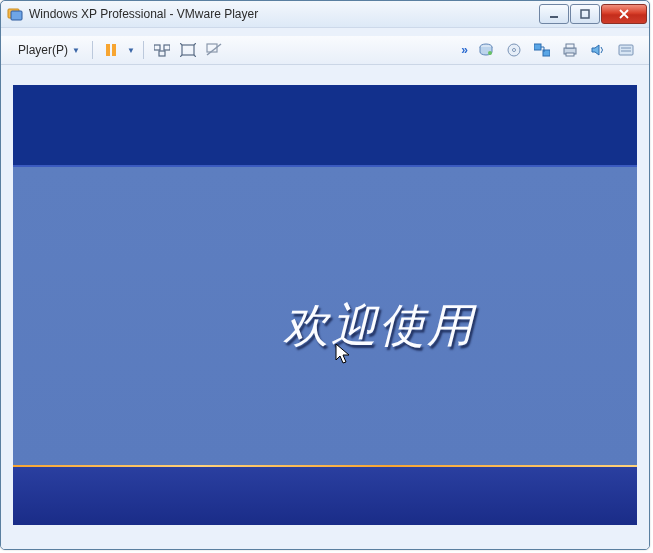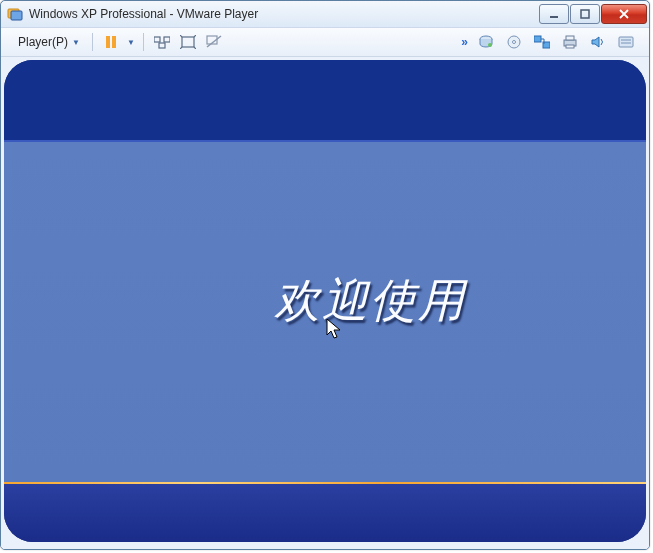--- a/index.html
+++ b/index.html
@@ -14,20 +14,21 @@
   }
   .window {
     width: 648px;
     height: 548px;
     border: 1px solid #5a7fa0;
     border-radius: 5px;
     background: #eaf1fb;
     box-shadow: 0 0 2px rgba(0,0,0,0.2);
     display: flex;
     flex-direction: column;
+    gap: 8px;
   }
   
   .titlebar {
     height: 26px;
     background: linear-gradient(#f3f7fc, #dde9f7);
     display: flex;
     align-items: center;
     padding: 0 2px 0 6px;
     border-top-left-radius: 5px;
     border-top-right-radius: 5px;
@@ -107,23 +108,22 @@
     display: flex;
     align-items: center;
     gap: 8px;
   }
 
   
   .content {
     flex: 1;
     background: #0e2a7a;
     position: relative;
-    margin: 3px;
+    margin: 12px;
     overflow: hidden;
-    border-radius: 29px;
   }
   .xp-top {
     position: absolute;
     top: 0; left: 0; right: 0;
     height: 80px;
     background: #12308c;
     border-bottom: 2px solid #3a5ac0;
   }
   .xp-mid {
     position: absolute;

